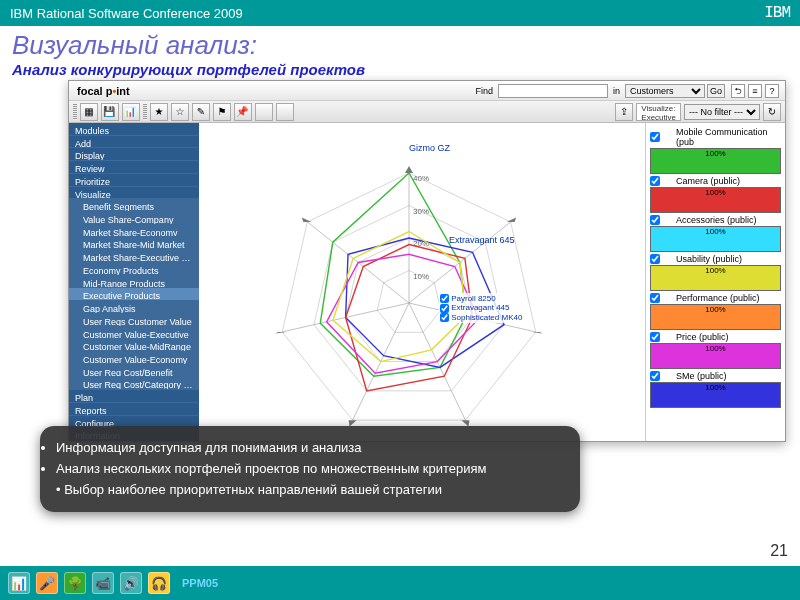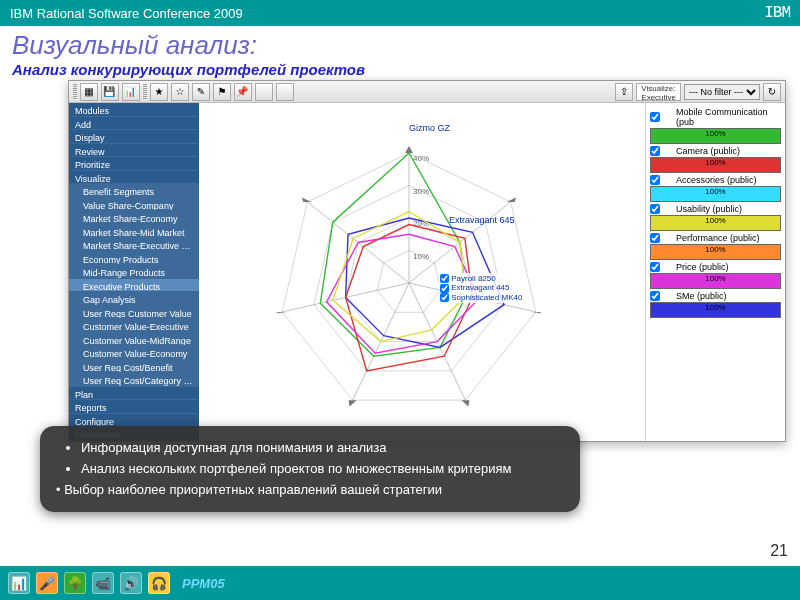--- a/index.html
+++ b/index.html
@@ -26,44 +26,61 @@
   .app-body { flex:1; display:flex; overflow:hidden; background:#fff; }
   .sidebar { width:130px; background:#2b5a8c; color:#fff; font-size:9px; overflow:hidden; display:flex; flex-direction:column; }
   .side-item { padding:3px 6px; border-bottom:1px solid #3a6a9c; white-space:nowrap; overflow:hidden; text-overflow:ellipsis; cursor:pointer; }
   .side-item.child { padding-left:14px; background:#3d6a98; }
   .side-item.selected { background:#5b8bbd; }
   .canvas { flex:1; position:relative; background:#fff; overflow:hidden; }
   .legend { width:140px; background:#fff; border-left:1px solid #ccc; padding:4px; font-size:9px; overflow:auto; }
   .leg-row { margin-bottom:2px; }
   .leg-top { display:flex; align-items:center; gap:16px; }
   .leg-cb { width:10px; height:10px; }
-  .leg-color { height:16px; flex:1; text-align:center; font-size:8px; line-height:10px; color:#000; border:1px solid #666; margin-top:1px; }
+  .leg-color { height:26px; flex:1; text-align:center; font-size:8px; line-height:10px; color:#000; border:1px solid #666; margin-top:1px; }
   .radar-label { position:absolute; font-size:9px; color:#0033aa; }
   .callout { position:absolute; left:40px; top:426px; width:540px; background:rgba(50,50,50,0.92); color:#fff; border-radius:14px; padding:12px 16px; font-size:13px; line-height:1.6; box-shadow:0 3px 12px rgba(0,0,0,0.5); }
-  .callout li { list-style:disc; margin-left:25px; }
+  .callout li { list-style:disc; margin-left:0; }
   .footer { position:absolute; bottom:0; left:0; right:0; height:34px; background:#009999; display:flex; align-items:center; padding:0 8px; gap:6px; }
   .f-icon { width:22px; height:22px; background:rgba(255,255,255,0.25); border:1px solid rgba(255,255,255,0.4); border-radius:3px; display:flex; align-items:center; justify-content:center; font-size:13px; }
-  .f-label { color:#72d8ff; font-style:italic; font-weight:bold; font-size:13px; margin-left:6px; }
+  .f-label { color:#72d8ff; font-weight:bold; font-size:11px; margin-left:6px; }
   .page-num { position:absolute; right:12px; bottom:40px; font-size:16px; color:#333; }
   svg.radar { position:absolute; left:0; top:0; }
   .chk-overlay { position:absolute; font-size:8px; color:#0033aa; background:rgba(255,255,255,0.8); padding:1px; }
   .chk-overlay input { width:9px; height:9px; vertical-align:middle; }
 </style>
 </head>
 <body>
 
 <div class="topbar">
   <span>IBM Rational Software Conference 2009</span>
   <span class="ibm-logo">IBM</span>
 </div>
 
 <div class="slide-title">Визуальный анализ:</div>
 <div class="slide-sub">Анализ конкурирующих портфелей проектов</div>
 
 <div class="app">
+  <div class="app-header">
+    <span class="app-logo">
+      <span>focal p</span><span class="dot">•</span><span>int</span>
+    </span>
+    <div class="find-area">
+      <span class="lbl">Find</span>
+      <input type="text" style="width: 110px;">
+      <span class="lbl">in</span>
+      <select style="width:80px"><option>Customers</option></select>
+      <div class="go-btn">Go</div>
+    </div>
+    <div class="header-icons">
+      <div class="hicon">⮌</div>
+      <div class="hicon">≡</div>
+      <div class="hicon">?</div>
+    </div>
+  </div>
   <div class="toolbar">
     <div class="tb-grip"></div>
     <div class="tb-btn">▦</div>
     <div class="tb-btn">💾</div>
     <div class="tb-btn">📊</div>
     <div class="tb-grip"></div>
     <div class="tb-btn">★</div>
     <div class="tb-btn">☆</div>
     <div class="tb-btn">✎</div>
     <div class="tb-btn">⚑</div>

